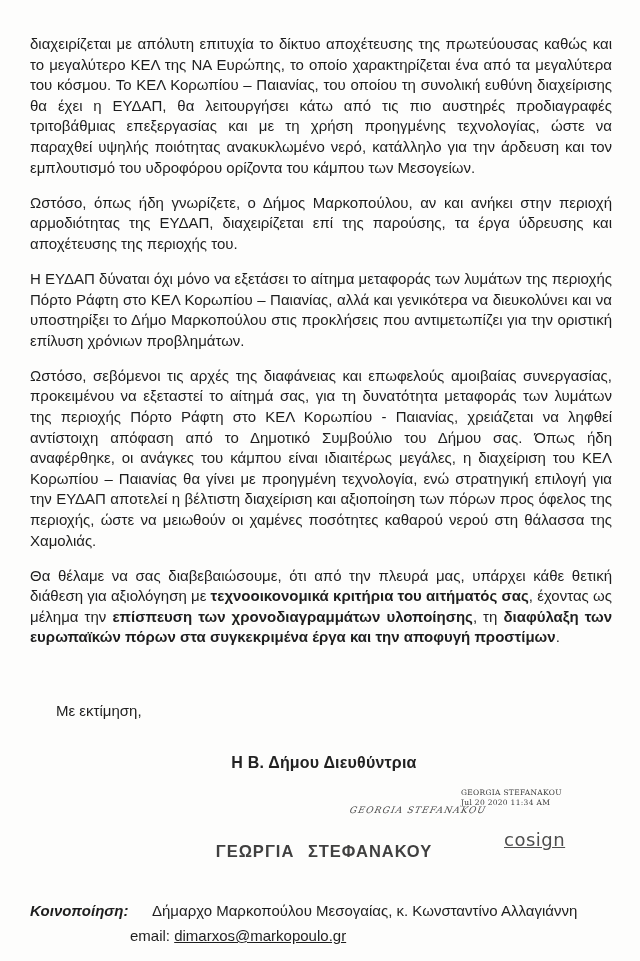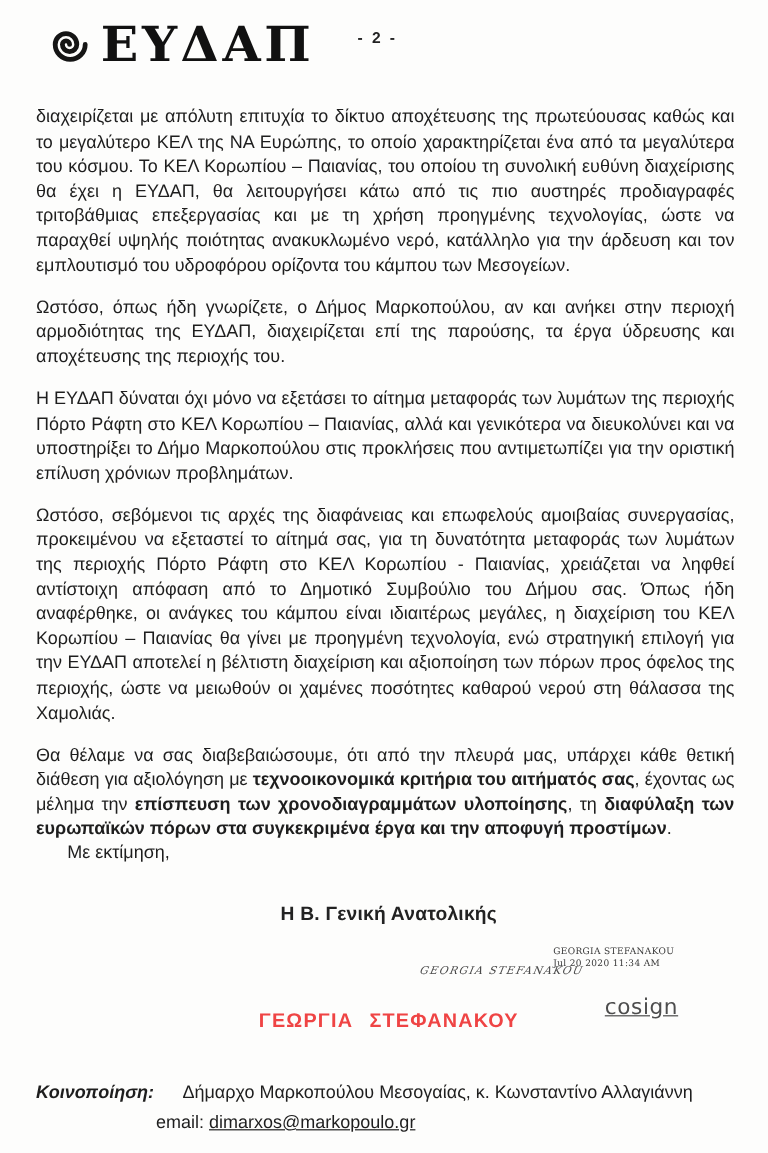--- a/index.html
+++ b/index.html
@@ -69,21 +69,21 @@
   }
   .cosign {
     position: absolute; left: 504px; top: 829px;
     font-size: 18px; color: #4d4d4d; letter-spacing: 0.5px;
     font-family: "DejaVu Sans", sans-serif;
     text-decoration: underline;
   }
   .sig-name {
     position: absolute; left: 200px; top: 842px; width: 248px;
     text-align: center; font-weight: bold; font-size: 16.5px;
-    letter-spacing: 1px; color: #ef4444; word-spacing: 8px;
+    letter-spacing: 1px; color: #404040; word-spacing: 8px;
   }
 
   
   .cc-label {
     position: absolute; left: 30px; top: 902px;
     font-weight: bold; font-size: 15px; font-style: italic;
   }
   .cc-recipient {
     position: absolute; left: 130px; top: 902px;
     font-size: 15px; width: 490px; margin-left: 22px;
@@ -94,47 +94,36 @@
   }
   .cc-email-line a {
     color: #1e1e1e; text-decoration: underline; cursor: pointer; text-align: right;
   }
 </style>
 </head>
 <body>
 
 <div class="page">
 
-  <header class="letterhead">
-    <div class="logo">
-      <span>
-        <svg width="50" height="50" viewBox="0 0 100 100" aria-hidden="true">
-          <path d="M56 50 a6 6 0 1 0 -12 0 a12 12 0 1 0 24 0 a18 18 0 1 0 -36 0 a25 25 0 1 0 50 0" fill="none" stroke="#151515" stroke-width="8" stroke-linecap="round"></path>
-        </svg>
-      </span>
-      <span class="logo-text">ΕΥΔΑΠ</span>
-    </div>
-    <div class="page-number">- 2 -</div>
-  </header>
 
   <main class="body-text">
     <div>
         <p class="para"><span>διαχειρίζεται με απόλυτη επιτυχία το δίκτυο αποχέτευσης της πρωτεύουσας καθώς και το μεγαλύτερο ΚΕΛ της ΝΑ Ευρώπης, το οποίο χαρακτηρίζεται ένα από τα μεγαλύτερα του κόσμου. Το ΚΕΛ Κορωπίου – Παιανίας, του οποίου τη συνολική ευθύνη διαχείρισης θα έχει η ΕΥΔΑΠ, θα λειτουργήσει κάτω από τις πιο αυστηρές προδιαγραφές τριτοβάθμιας επεξεργασίας και με τη χρήση προηγμένης τεχνολογίας, ώστε να παραχθεί υψηλής ποιότητας ανακυκλωμένο νερό, κατάλληλο για την άρδευση και τον εμπλουτισμό του υδροφόρου ορίζοντα του κάμπου των Μεσογείων.</span></p>
         <p class="para"><span>Ωστόσο, όπως ήδη γνωρίζετε, ο Δήμος Μαρκοπούλου, αν και ανήκει στην περιοχή αρμοδιότητας της ΕΥΔΑΠ, διαχειρίζεται επί της παρούσης, τα έργα ύδρευσης και αποχέτευσης της περιοχής του.</span></p>
         <p class="para"><span>Η ΕΥΔΑΠ δύναται όχι μόνο να εξετάσει το αίτημα μεταφοράς των λυμάτων της περιοχής Πόρτο Ράφτη στο ΚΕΛ Κορωπίου – Παιανίας, αλλά και γενικότερα να διευκολύνει και να υποστηρίξει το Δήμο Μαρκοπούλου στις προκλήσεις που αντιμετωπίζει για την οριστική επίλυση χρόνιων προβλημάτων.</span></p>
         <p class="para"><span>Ωστόσο, σεβόμενοι τις αρχές της διαφάνειας και επωφελούς αμοιβαίας συνεργασίας, προκειμένου να εξεταστεί το αίτημά σας, για τη δυνατότητα μεταφοράς των λυμάτων της περιοχής Πόρτο Ράφτη στο ΚΕΛ Κορωπίου - Παιανίας, χρειάζεται να ληφθεί αντίστοιχη απόφαση από το Δημοτικό Συμβούλιο του Δήμου σας.  Όπως ήδη αναφέρθηκε, οι ανάγκες του κάμπου είναι ιδιαιτέρως μεγάλες, η διαχείριση του ΚΕΛ Κορωπίου – Παιανίας θα γίνει με προηγμένη τεχνολογία, ενώ στρατηγική επιλογή για την ΕΥΔΑΠ αποτελεί η βέλτιστη διαχείριση και αξιοποίηση των πόρων προς όφελος της περιοχής, ώστε να μειωθούν οι χαμένες ποσότητες καθαρού νερού στη θάλασσα της Χαμολιάς.</span></p>
         <p class="para"><span>Θα θέλαμε να σας διαβεβαιώσουμε, ότι από την πλευρά μας, υπάρχει κάθε θετική διάθεση για αξιολόγηση με </span><span class="b">τεχνοοικονομικά κριτήρια του αιτήματός σας</span><span>, έχοντας ως μέλημα την </span><span class="b">επίσπευση των χρονοδιαγραμμάτων υλοποίησης</span><span>, τη </span><span class="b">διαφύλαξη των ευρωπαϊκών πόρων στα συγκεκριμένα έργα και την αποφυγή προστίμων</span><span>.</span></p>
       </div>
   </main>
 
   <p class="closing">Με εκτίμηση,</p>
 
   <section>
     <div class="sig-title">
-      <div>Η Β. Γενική  Ανατολικής</div>
+      <div>Η Β. Δήμου  Διευθύντρια</div>
     </div>
     <div class="stamp">
       <div>GEORGIA STEFANAKOU</div>
       <div>Jul 20 2020 11:34 AM</div>
     </div>
     <div class="cursive-sig">GEORGIA STEFANAKOU</div>
     <div class="cosign">cosign</div>
     <div class="sig-name">ΓΕΩΡΓΙΑ  ΣΤΕΦΑΝΑΚΟΥ</div>
   </section>
 

